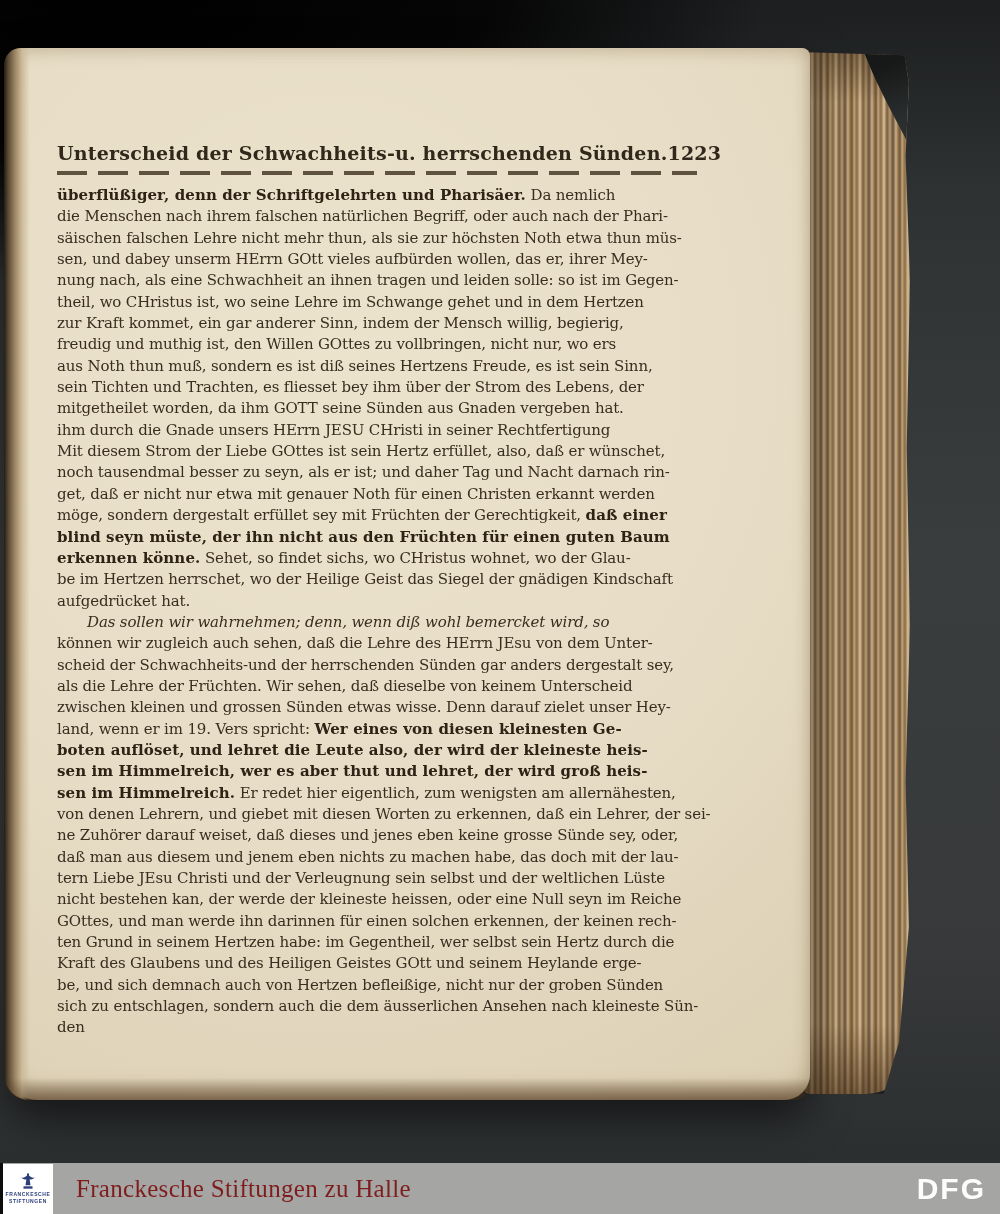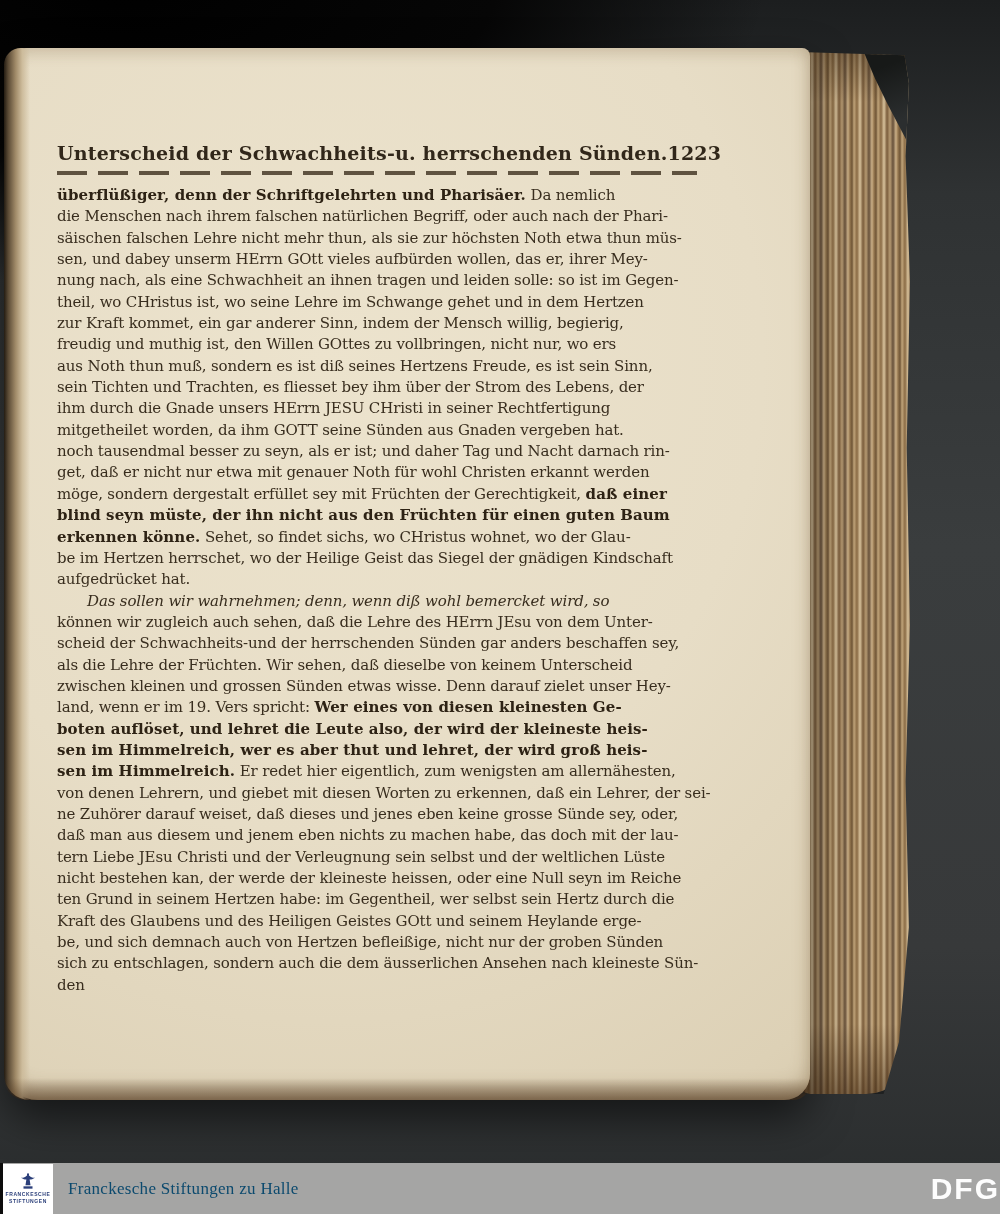--- a/index.html
+++ b/index.html
@@ -71,25 +71,25 @@
   .black-strip{width:3px;height:51px;background:#0c0c0c;flex:0 0 auto;}
   .logo-box{
     width:50px;height:50px;margin-top:1px;background:#ffffff;flex:0 0 auto;
     display:flex;flex-direction:column;align-items:center;justify-content:center;
   }
   .logo-caption{
     font-family:"Liberation Sans",sans-serif;font-weight:700;font-size:5px;
     letter-spacing:.6px;color:#2b3f7a;line-height:1.35;text-align:center;
   }
   .institution-title{
-    margin-left:15px;font-family:"Liberation Serif",serif;font-size:17px;
-    color:#0c4a6e;letter-spacing:.3px;
+    margin-left:23px;font-family:"Liberation Serif",serif;font-size:25px;
+    color:#7f1d1d;letter-spacing:.3px;
   }
   .dfg-logo{
-    margin-left:auto;
+    margin-left:auto;margin-right:14px;
     font-family:"Liberation Sans",sans-serif;font-weight:800;font-size:30px;
     letter-spacing:2px;color:#fdfdfd;
   }
 </style>
 </head>
 <body>
 
 <div class="photo">
 
   <div class="fore-edge">
@@ -107,43 +107,45 @@
           <div class="tline"><span class="em">überflüßiger, denn der Schriftgelehrten und Pharisäer.</span><span>  Da nemlich</span></div>
           <div class="tline"><span>die Menschen nach ihrem falschen natürlichen Begriff, oder auch nach der Phari-</span></div>
           <div class="tline"><span>säischen falschen Lehre nicht mehr thun, als sie zur höchsten Noth etwa thun müs-</span></div>
           <div class="tline"><span>sen, und dabey unserm HErrn GOtt vieles aufbürden wollen, das er, ihrer Mey-</span></div>
           <div class="tline"><span>nung nach, als eine Schwachheit an ihnen tragen und leiden solle: so ist im Gegen-</span></div>
           <div class="tline"><span>theil, wo CHristus ist, wo seine Lehre im Schwange gehet und in dem Hertzen</span></div>
           <div class="tline"><span>zur Kraft kommet, ein gar anderer Sinn, indem der Mensch willig, begierig,</span></div>
           <div class="tline"><span>freudig und muthig ist, den Willen GOttes zu vollbringen, nicht nur, wo ers</span></div>
           <div class="tline"><span>aus Noth thun muß, sondern es ist diß seines Hertzens Freude, es ist sein Sinn,</span></div>
           <div class="tline"><span>sein Tichten und Trachten, es fliesset bey ihm über der Strom des Lebens, der</span></div>
+          <div class="tline"><span>mitgetheilet worden, da ihm GOTT seine Sünden aus Gnaden vergeben hat.</span></div>
           <div class="tline"><span>ihm durch die Gnade unsers HErrn JESU CHristi in seiner Rechtfertigung</span></div>
-          <div class="tline"><span>mitgetheilet worden, da ihm GOTT seine Sünden aus Gnaden vergeben hat.</span></div>
+          <div class="tline"><span>Mit diesem Strom der Liebe GOttes ist sein Hertz erfüllet, also, daß er wünschet,</span></div>
           <div class="tline"><span>noch tausendmal besser zu seyn, als er ist; und daher Tag und Nacht darnach rin-</span></div>
-          <div class="tline"><span>get, daß er nicht nur etwa mit genauer Noth für wohl Christen erkannt werden</span></div>
+          <div class="tline"><span>get, daß er nicht nur etwa mit genauer Noth für einen Christen erkannt werden</span></div>
           <div class="tline"><span>möge, sondern dergestalt erfüllet sey mit Früchten der Gerechtigkeit, </span><span class="em">daß einer</span></div>
           <div class="tline"><span class="em">blind seyn müste, der ihn nicht aus den Früchten für einen guten Baum</span></div>
           <div class="tline"><span class="em">erkennen könne.</span><span>  Sehet, so findet sichs, wo CHristus wohnet, wo der Glau-</span></div>
           <div class="tline"><span>be im Hertzen herrschet, wo der Heilige Geist das Siegel der gnädigen Kindschaft</span></div>
           <div class="tline"><span>aufgedrücket hat.</span></div>
           <div class="tline indent"><span>Das sollen wir wahrnehmen;  denn, wenn diß wohl bemercket wird, so</span></div>
           <div class="tline"><span>können wir zugleich auch sehen, daß die Lehre des HErrn JEsu von dem Unter-</span></div>
-          <div class="tline"><span>scheid der Schwachheits-und der herrschenden Sünden gar anders beschaffen sey,</span></div>
+          <div class="tline"><span>scheid der Schwachheits-und der herrschenden Sünden gar anders dergestalt sey,</span></div>
           <div class="tline"><span>als die Lehre der Früchten.   Wir sehen, daß dieselbe von keinem Unterscheid</span></div>
           <div class="tline"><span>zwischen kleinen und grossen Sünden etwas wisse. Denn darauf zielet unser Hey-</span></div>
           <div class="tline"><span>land, wenn er im 19. Vers spricht:  </span><span class="em">Wer eines von diesen kleinesten Ge-</span></div>
           <div class="tline"><span class="em">boten auflöset, und lehret die Leute also, der wird der kleineste heis-</span></div>
           <div class="tline"><span class="em">sen im Himmelreich, wer es aber thut und lehret, der wird groß heis-</span></div>
           <div class="tline"><span class="em">sen im Himmelreich.</span><span> Er redet hier eigentlich, zum wenigsten am allernähesten,</span></div>
           <div class="tline"><span>von denen Lehrern, und giebet mit diesen Worten zu erkennen, daß ein Lehrer, der sei-</span></div>
           <div class="tline"><span>ne Zuhörer darauf weiset, daß dieses und jenes eben keine grosse Sünde sey, oder,</span></div>
           <div class="tline"><span>daß man aus diesem und jenem eben nichts zu machen habe, das doch mit der lau-</span></div>
           <div class="tline"><span>tern Liebe JEsu Christi und der Verleugnung sein selbst und der weltlichen Lüste</span></div>
           <div class="tline"><span>nicht bestehen kan, der werde der kleineste heissen, oder eine Null seyn im Reiche</span></div>
+          <div class="tline"><span>GOttes, und man werde ihn darinnen für einen solchen erkennen, der keinen rech-</span></div>
           <div class="tline"><span>ten Grund in seinem Hertzen habe:  im Gegentheil, wer selbst sein Hertz durch die</span></div>
           <div class="tline"><span>Kraft des Glaubens und des Heiligen Geistes GOtt und seinem Heylande erge-</span></div>
           <div class="tline"><span>be, und sich demnach auch von Hertzen befleißige, nicht nur der groben Sünden</span></div>
           <div class="tline"><span>sich zu entschlagen, sondern auch die dem äusserlichen Ansehen nach kleineste Sün-</span></div>
           <div class="tline catchword">den</div>
         </div>
     </div>
   </div>
 
   <div class="footer-bar">

